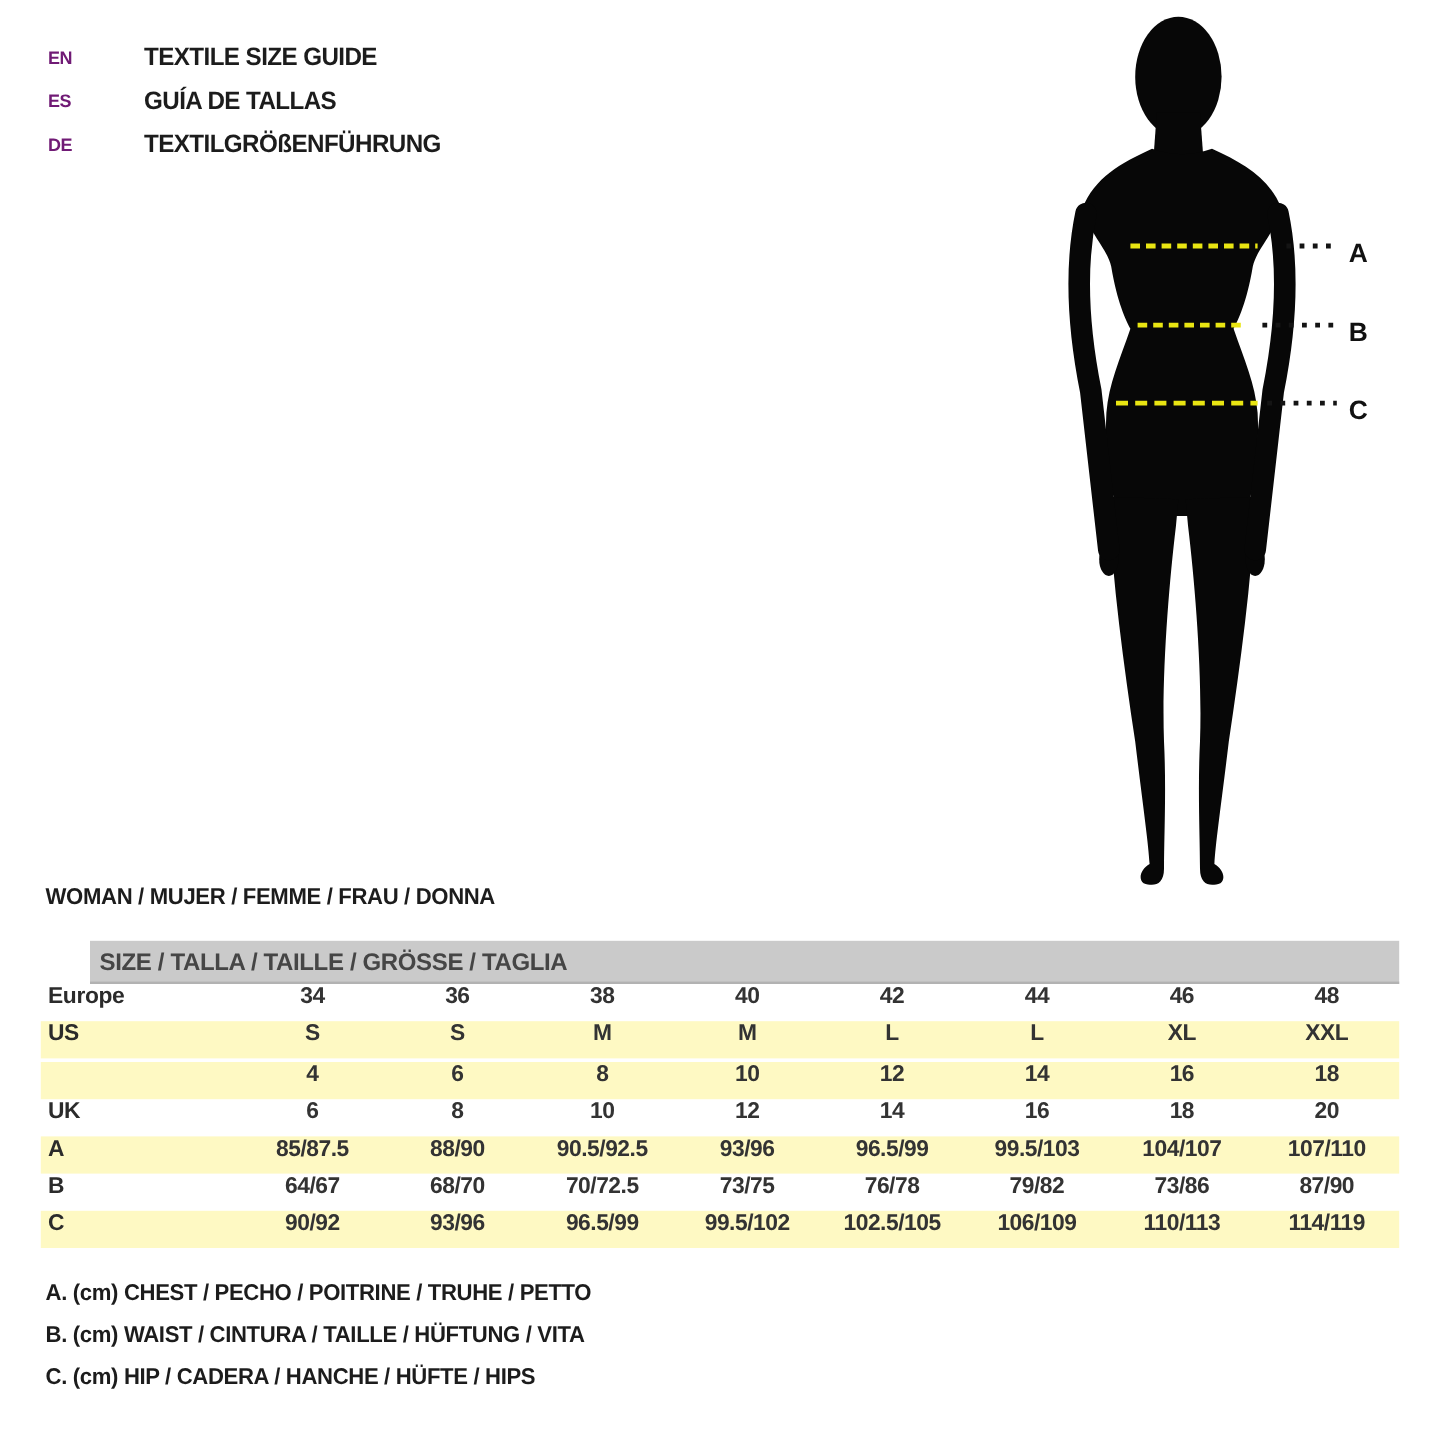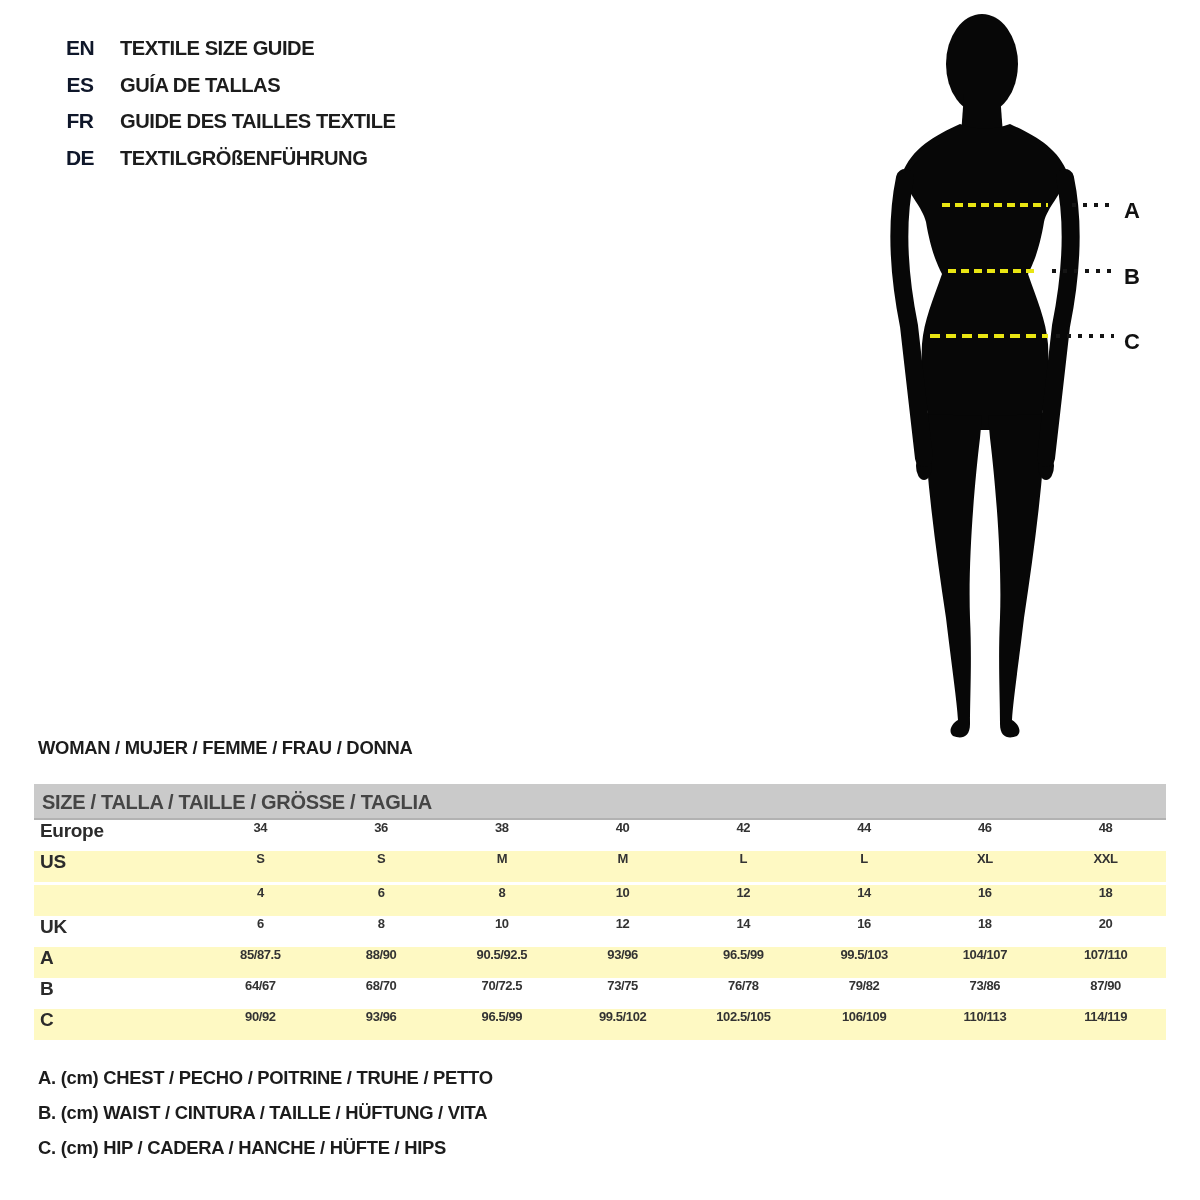--- a/index.html
+++ b/index.html
@@ -6,21 +6,21 @@
   body {
     width:1200px; height:1200px; position:relative; overflow:hidden;
     background:#ffffff;
     font-family:"Liberation Sans", sans-serif;
     -webkit-font-smoothing:antialiased;
   }
   
   .lang-list { position:absolute; left:40px; top:30px; }
   .lang-row { display:flex; height:36.5px; align-items:center; }
   .lang-code {
-    width:80px; font-size:21px; font-weight:bold; color:#0f172a; letter-spacing:-0.5px;text-align:center;
+    width:80px; font-size:15px; font-weight:bold; color:#701a75; letter-spacing:-0.5px;
   }
   .lang-label {
     font-size:21px; font-weight:bold; color:#1c1c1c; letter-spacing:-0.5px;
     transform:scaleX(0.96); transform-origin:0 50%;
     white-space:nowrap;
   }
 
   
   .figure-wrap { position:absolute; left:860px; top:6px; width:330px; height:740px; }
   .figure-wrap svg { position:absolute; left:0; top:0; }
@@ -36,31 +36,32 @@
     transform:scaleX(0.97); transform-origin:0 0; white-space:nowrap;
   }
 
   
   .size-table { position:absolute; left:34px; top:784px; width:1132px; }
   .table-header {
     height:36px; line-height:36px; background:#cacaca;
     border-bottom:2px solid #b2b2b2; box-sizing:border-box;
     font-size:20px; font-weight:bold; color:#454545; letter-spacing:-0.3px;
     padding-left:8px;
+    margin-left:41px;
   }
   .t-row { display:flex; height:31px; align-items:flex-start; }
   .t-row.shaded { background:#fef9c3; }
   .t-row.gap { margin-top:3px; }
   .t-label {
     flex:0 0 160px; padding-left:6px;
     font-size:19px; font-weight:bold; color:#2b2b2b; letter-spacing:-0.3px;
   }
   .t-cell {
     flex:1 1 0; text-align:center;
-    font-size:13px; font-weight:bold; color:#333333; letter-spacing:-0.4px;
+    font-size:19px; font-weight:bold; color:#333333; letter-spacing:-0.4px;
   }
 
   
   .legend { position:absolute; left:38px; top:1060px; }
   .legend-line {
     height:35px; line-height:35px;
     font-size:19px; font-weight:bold; color:#1c1c1c; letter-spacing:-0.3px;
     transform:scaleX(0.97); transform-origin:0 50%; white-space:nowrap;
   }
 </style>
@@ -70,24 +71,20 @@
 <div class="page">
 
   <div class="lang-list">
       <div class="lang-row">
         <span class="lang-code">EN</span>
         <span class="lang-label">TEXTILE SIZE GUIDE</span>
       </div>
       <div class="lang-row">
         <span class="lang-code">ES</span>
         <span class="lang-label">GUÍA DE TALLAS</span>
-      </div>
-      <div class="lang-row">
-        <span class="lang-code">FR</span>
-        <span class="lang-label">GUIDE DES TAILLES TEXTILE</span>
       </div>
       <div class="lang-row">
         <span class="lang-code">DE</span>
         <span class="lang-label">TEXTILGRÖßENFÜHRUNG</span>
       </div>
     </div>
 
   <div class="figure-wrap">
     <svg width="260" height="734" viewBox="0 0 260 734">
       <g fill="#070707" stroke="none">

